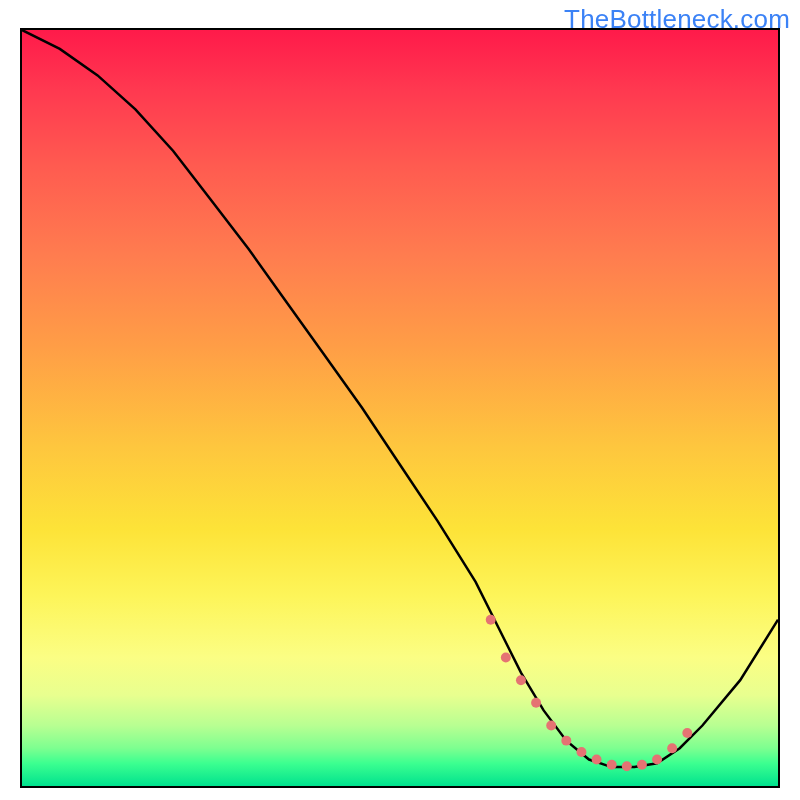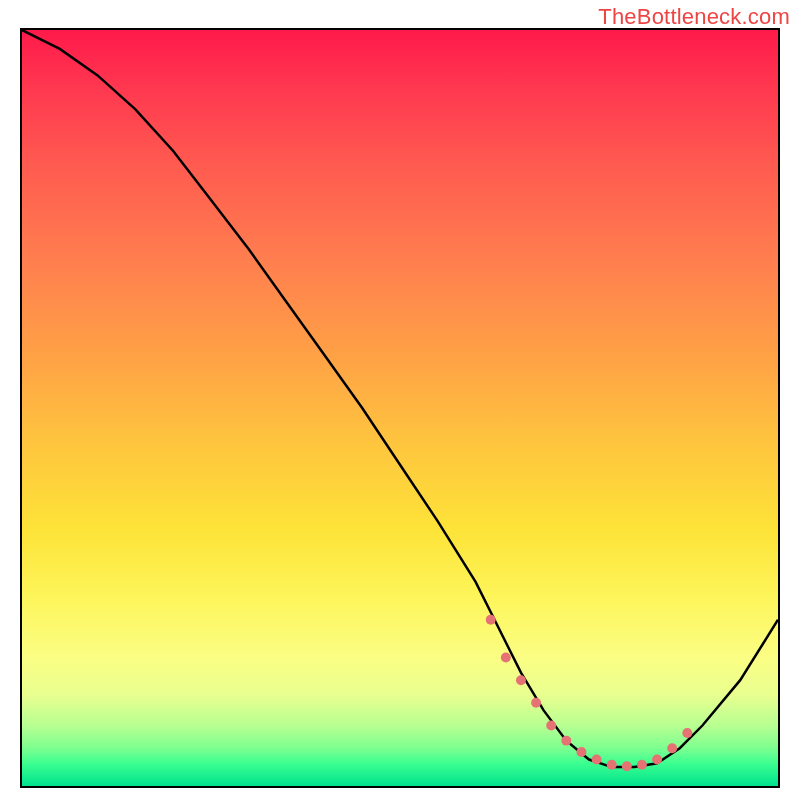--- a/index.html
+++ b/index.html
@@ -13,23 +13,23 @@
   }
   .chart-container {
     position: relative;
     width: 800px;
     height: 800px;
   }
   .watermark {
     position: absolute;
     top: 4px;
     right: 10px;
-    font-size: 22px;
+    font-size: 26px;
     font-weight: 500;
-    color: #ef4444;
+    color: #3b82f6;
     letter-spacing: 0.2px;
   }
   .plot-area {
     position: absolute;
     left: 20px;
     top: 28px;
     width: 760px;
     height: 760px;
     box-sizing: border-box;
     border: 2px solid #000;

